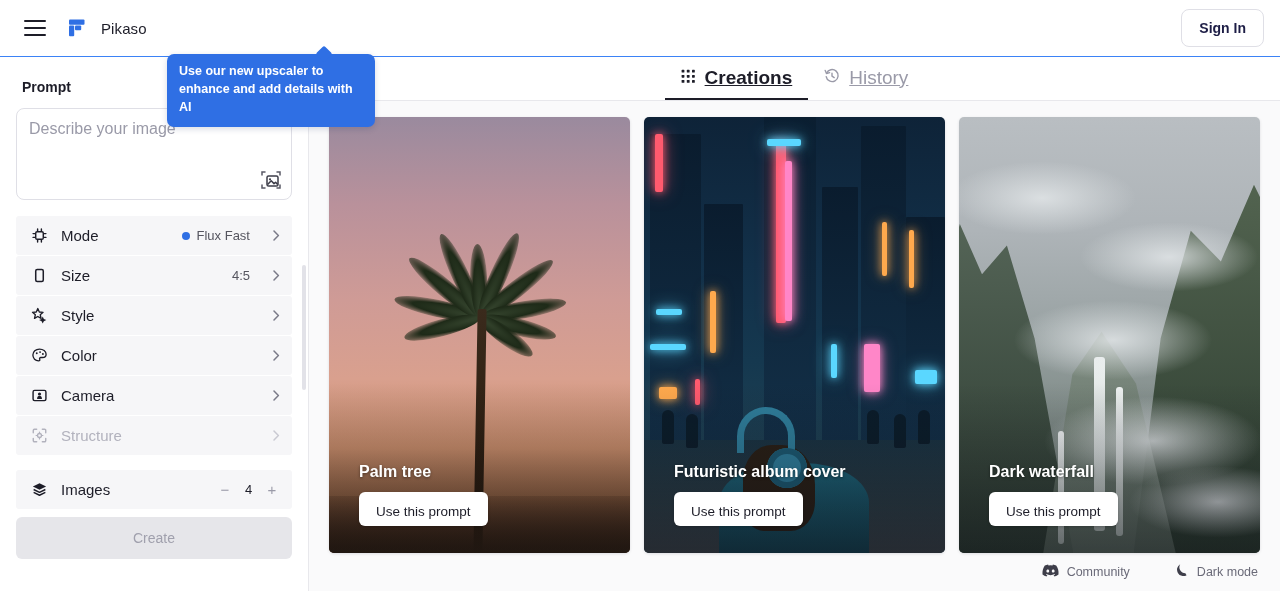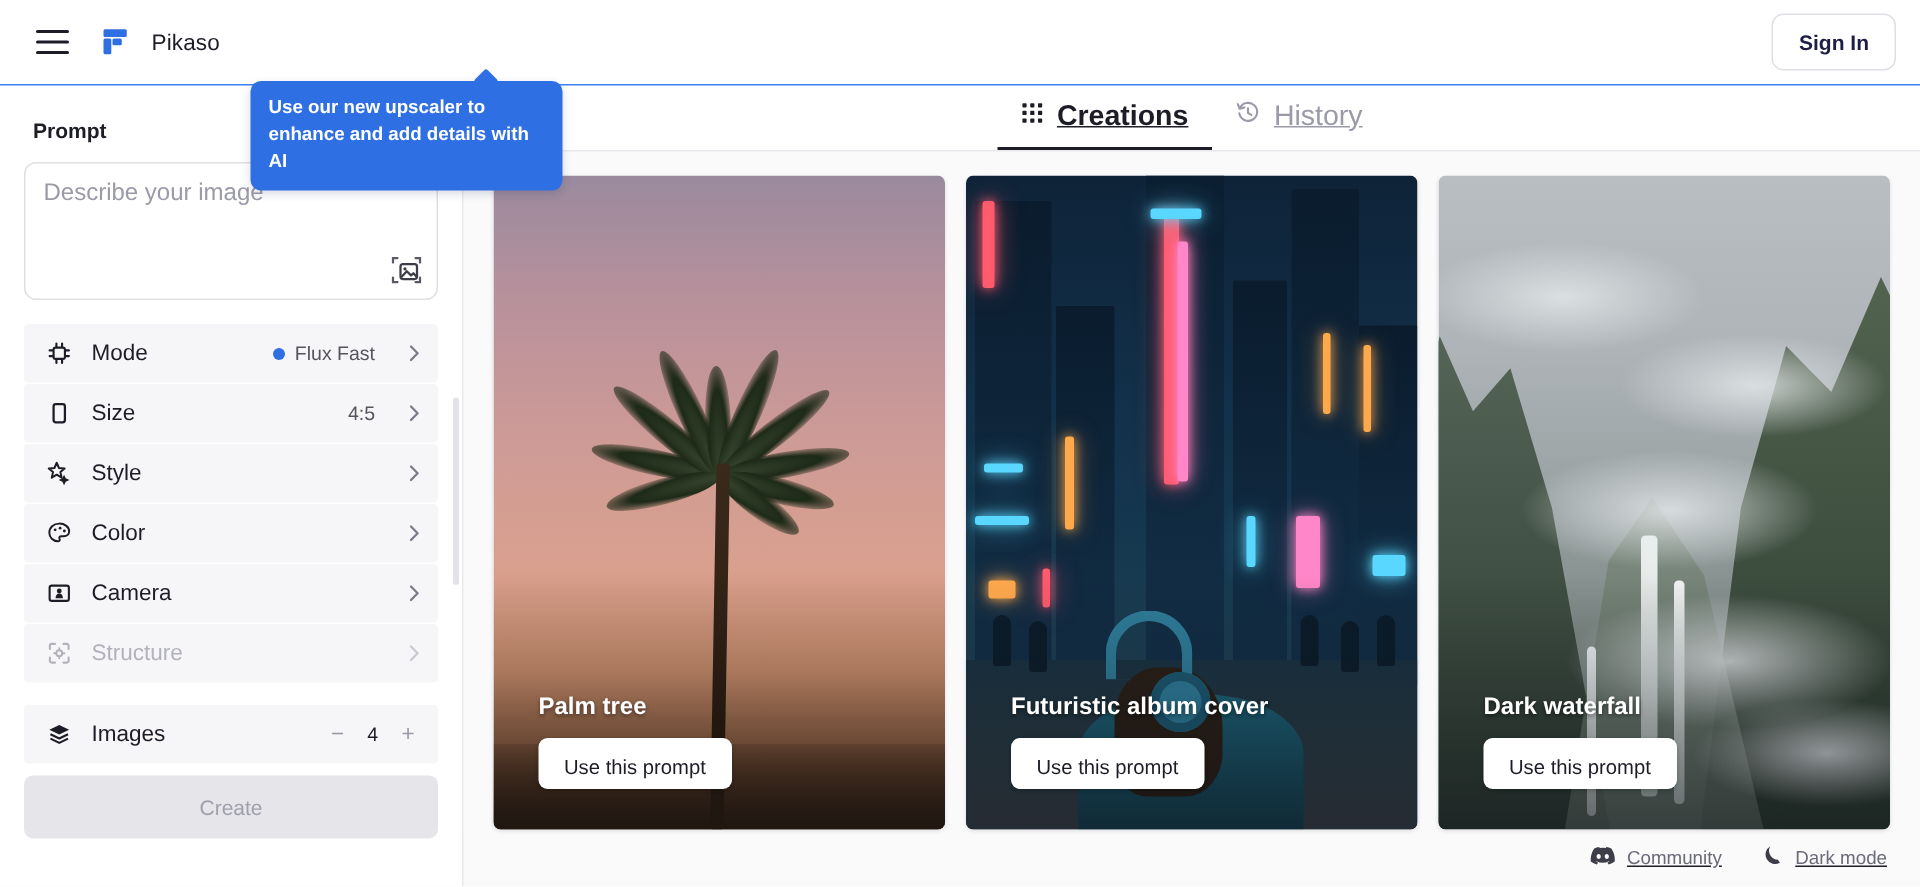--- a/index.html
+++ b/index.html
@@ -163,23 +163,22 @@
     background: #fff; color: #1d1d28;
     border: none; border-radius: 6px;
     height: 34px; padding: 12px 17px;
     font-size: 13.5px; font-family: "Liberation Sans", sans-serif;
     cursor: pointer; box-shadow: 0 1px 3px rgba(0,0,0,.2);
   }
 
   .footer {
     height: 36px; flex: 0 0 36px;
     display: flex; align-items: center; justify-content: flex-end;
-    gap: 26px; padding: 0 22px 2px 0;
+    gap: 44px; padding: 0 22px 2px 0;
     background: #fafafb;
-    text-decoration: underline;
   }
   .foot-item { display: flex; align-items: center; gap: 8px; font-size: 12.5px; color: #6a6a78; cursor: pointer; }
 
   
   .art-palm { background: linear-gradient(to bottom, #9a8a9e 0%, #b9919b 20%, #cf9b96 42%, #d9a08e 60%, #c98d6a 76%, #8a5d3d 88%, #4a2d1c 100%); }
   .palm-trunk {
     position: absolute; left: 50%; top: 44%; width: 9px; height: 56%;
     background: linear-gradient(to bottom, #3a2a1c, #241709);
     transform: translateX(-50%) rotate(1deg); border-radius: 2px;
   }

